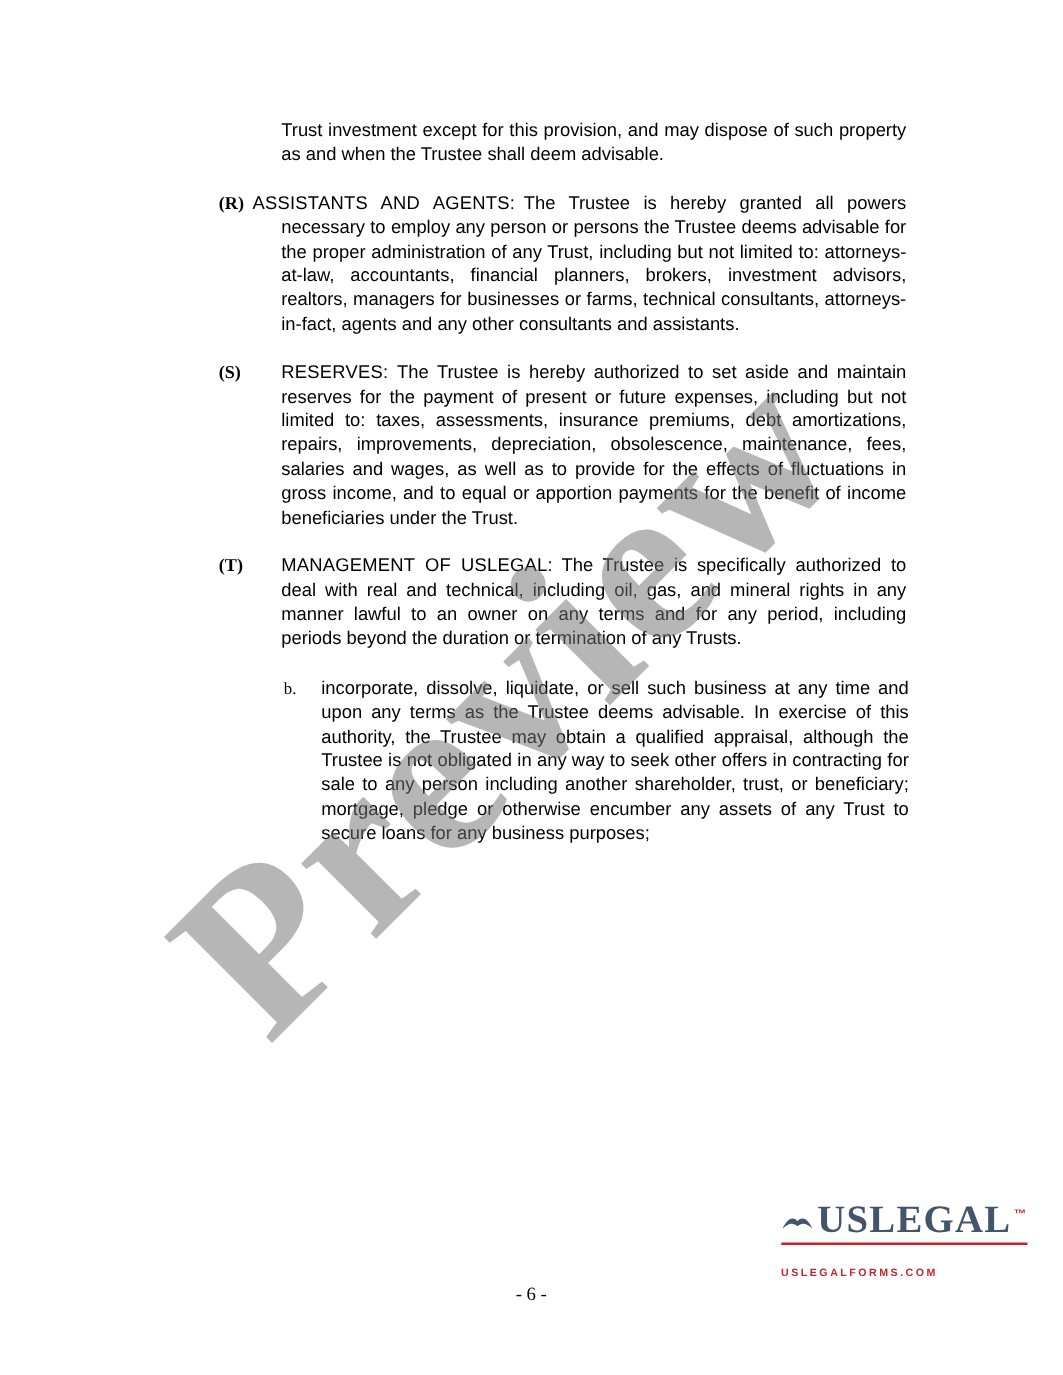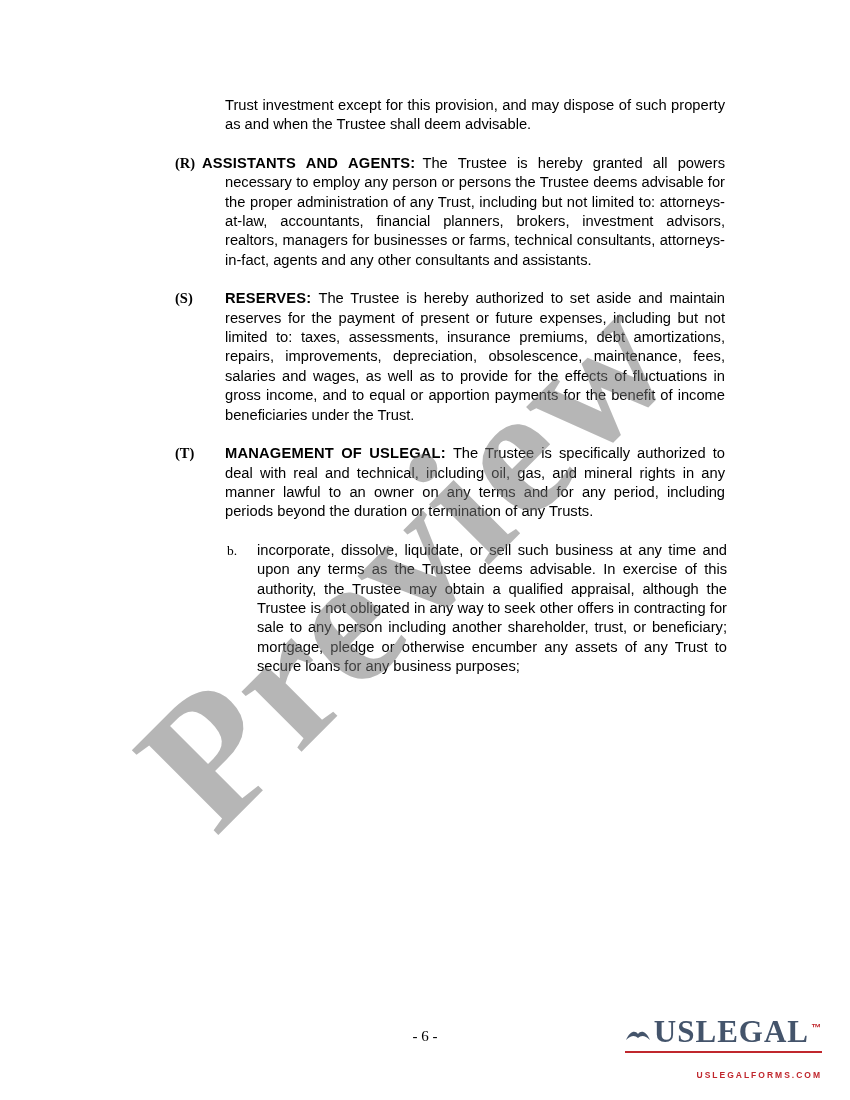--- a/index.html
+++ b/index.html
@@ -44,21 +44,21 @@
     width: 50px;
     text-indent: 0;
     font-family: "Liberation Serif", serif;
     font-weight: bold;
     font-size: 14.5px;
   }
   .section.tight .label {
     width: 27px;
   }
   .heading {
-    font-weight: bold;
+    font-weight: normal;
     margin-right: 7px;
     letter-spacing: 0.2px;
   }
   .subitem {
     margin: 0 0 17px 257px;
     width: 470px;
     text-align: justify;
     text-indent: -30px;
   }
   .subitem .label {
@@ -90,22 +90,22 @@
     right: 0;
     top: 1028px;
     text-align: center;
     font-family: "Liberation Serif", serif;
     font-size: 15px;
     color: #000000;
   }
   .logo {
     position: absolute;
     right: 28px;
-    top: 1012px;
-    text-align: right;
+    top: 956px;
+    text-align: left;
     z-index: 6;
   }
   .logo-main {
     font-family: "Liberation Serif", serif;
     font-weight: bold;
     font-size: 31px;
     line-height: 32px;
     color: #44546b;
     letter-spacing: 1px;
     white-space: nowrap;

